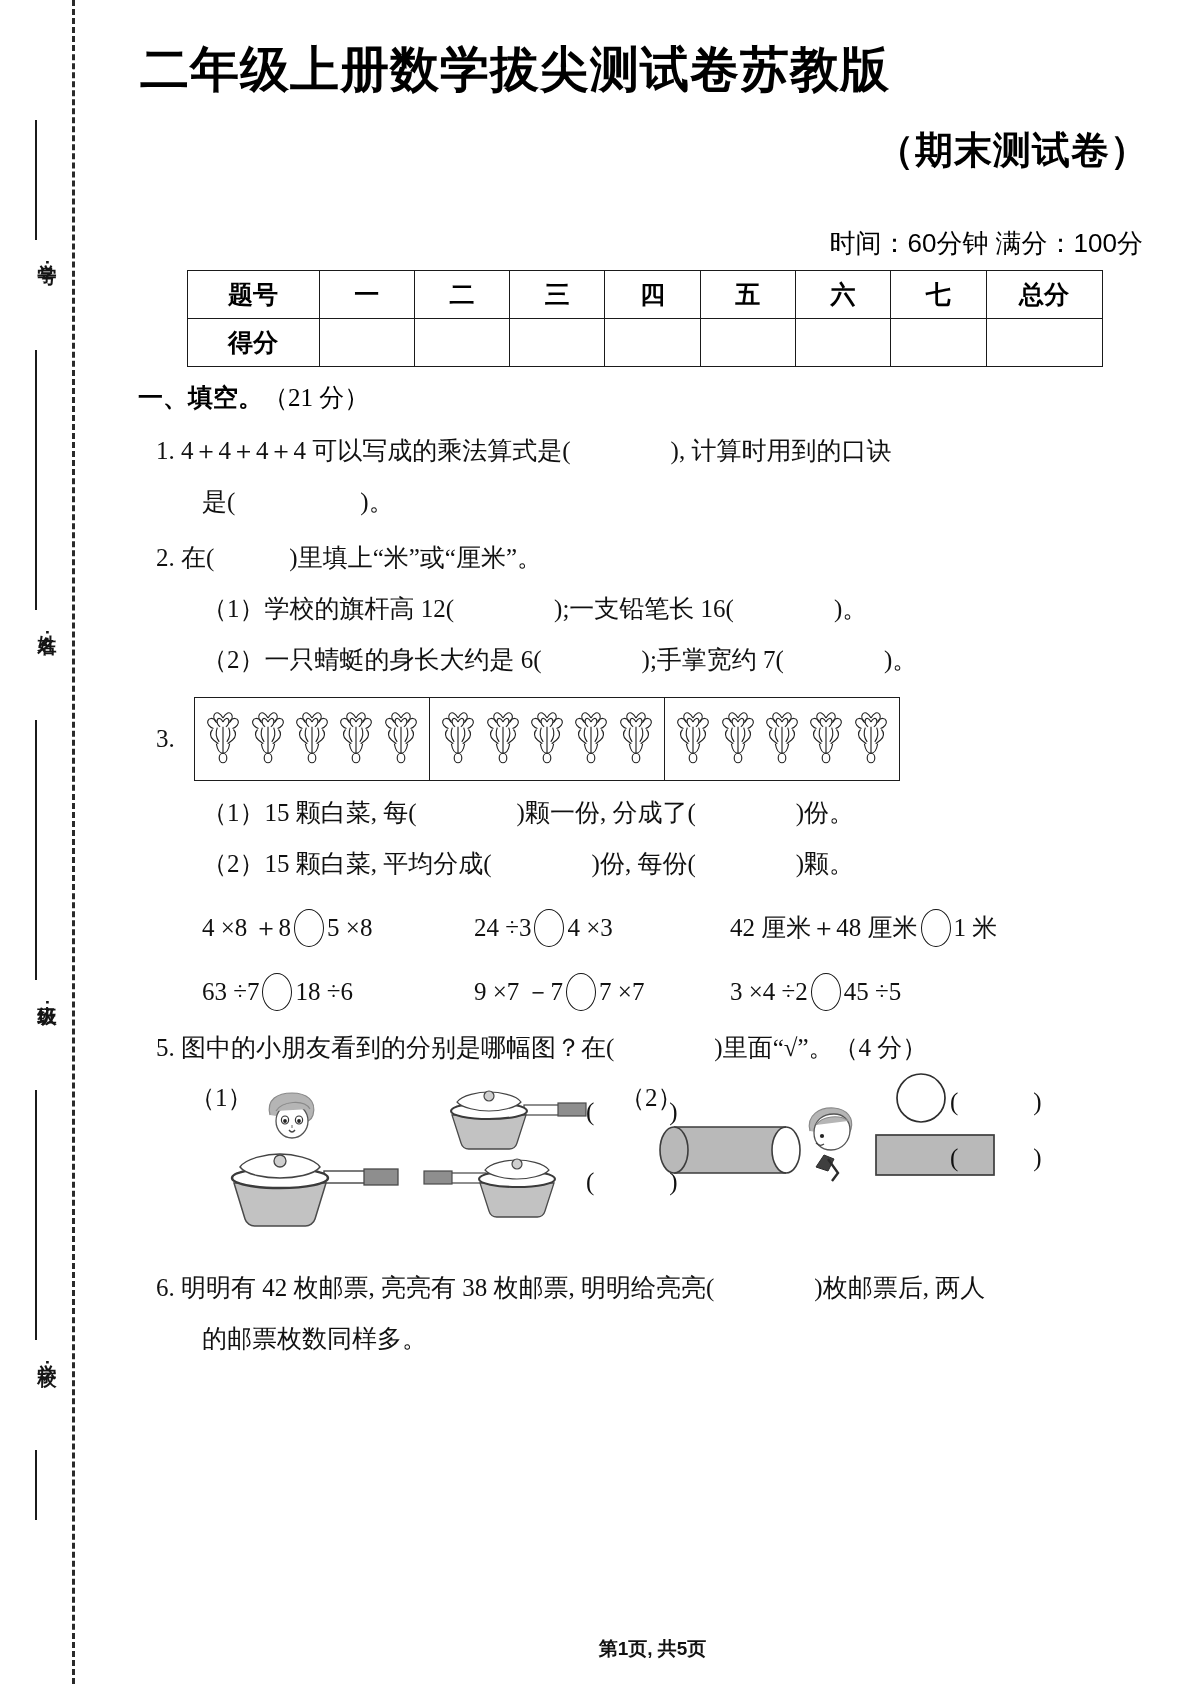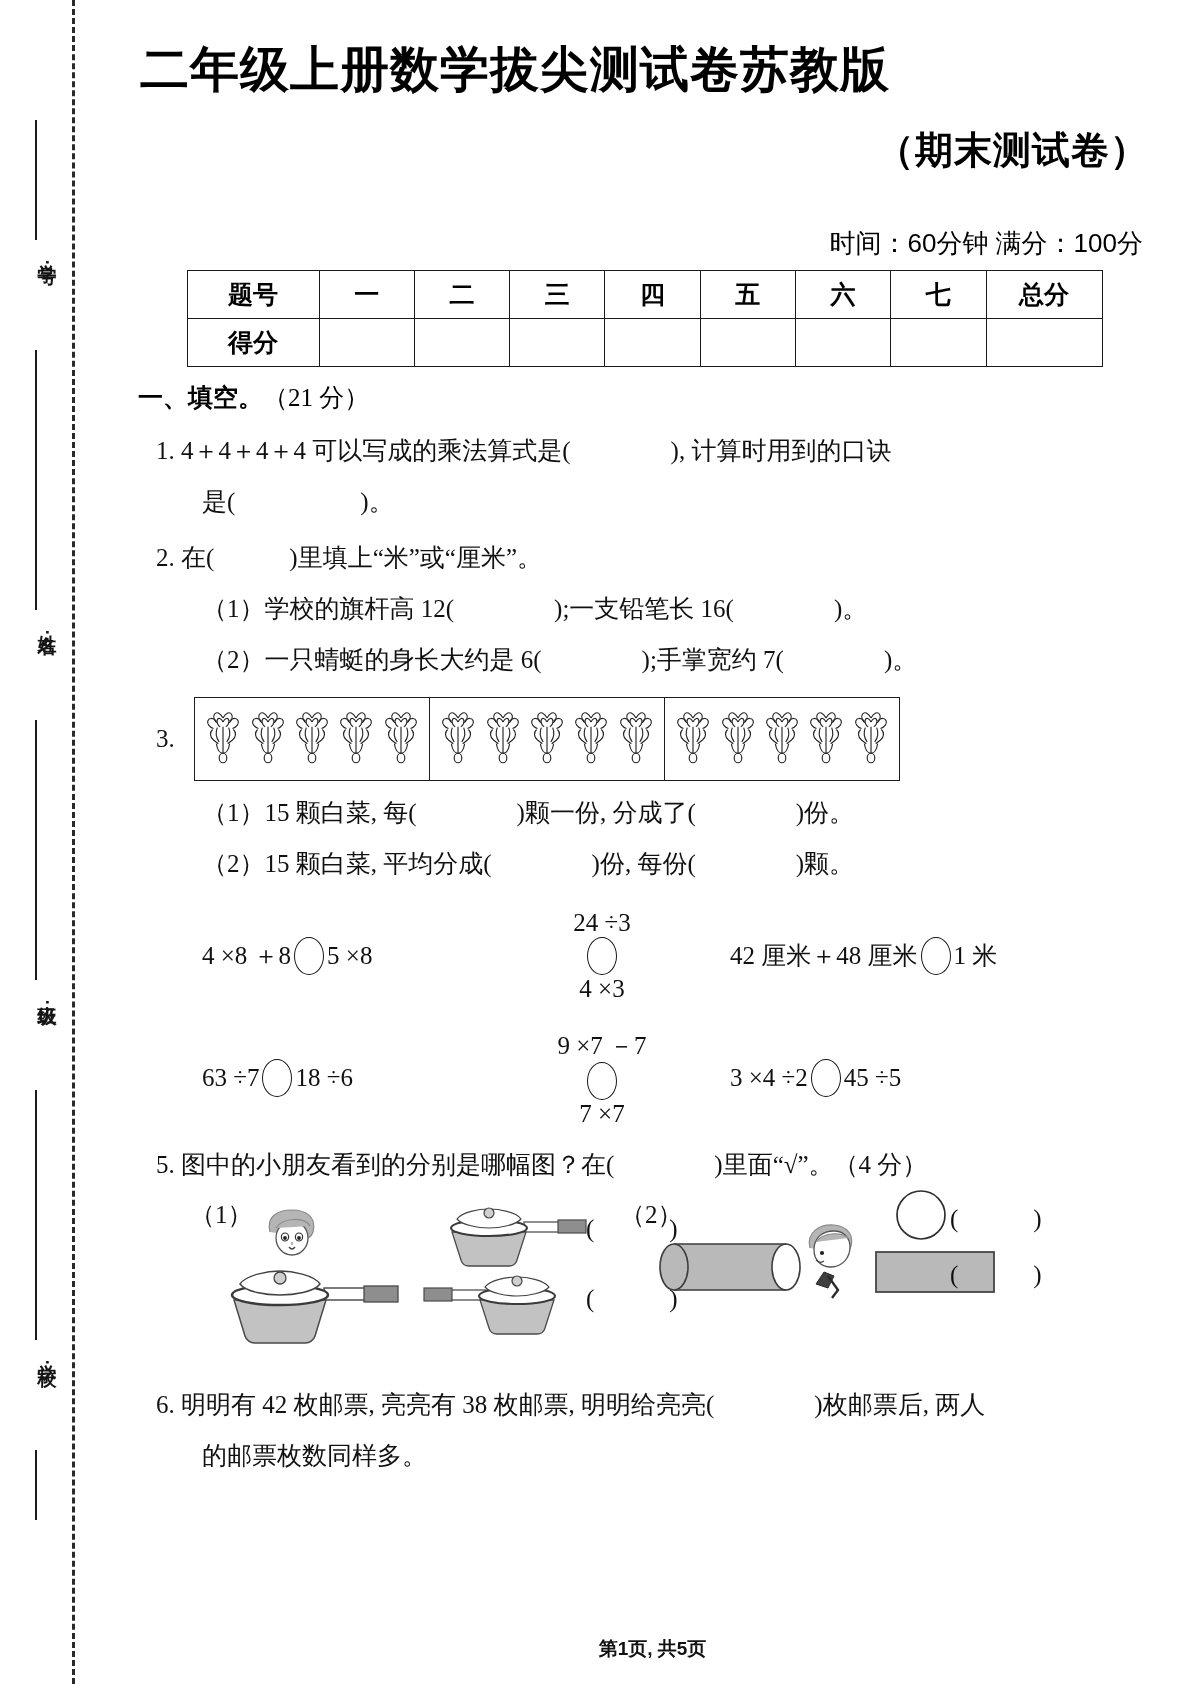--- a/index.html
+++ b/index.html
@@ -173,21 +173,21 @@
     padding-left: 62px;
     font-size: 25px;
     align-items: center;
   }
   .cmp-item {
     display: flex;
     align-items: center;
     white-space: nowrap;
   }
   .cmp-item.c1 { width: 272px; }
-  .cmp-item.c2 { width: 256px; flex-direction: column; }
+  .cmp-item.c2 { width: 256px; }
   .cmp-item.c3 { width: auto; }
   .circle-blank {
     display: inline-block;
     width: 30px; height: 38px;
     border: 1.7px solid #151515;
     border-radius: 50%;
     margin: 0 3px;
     vertical-align: middle;
   }
 

